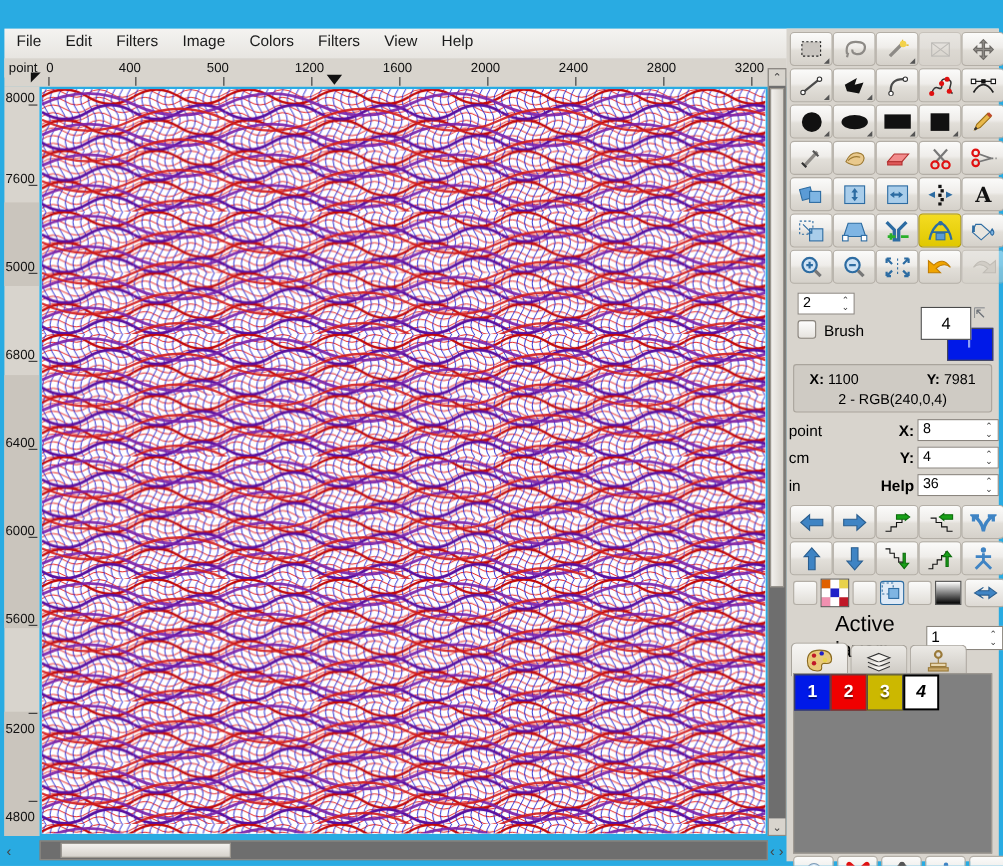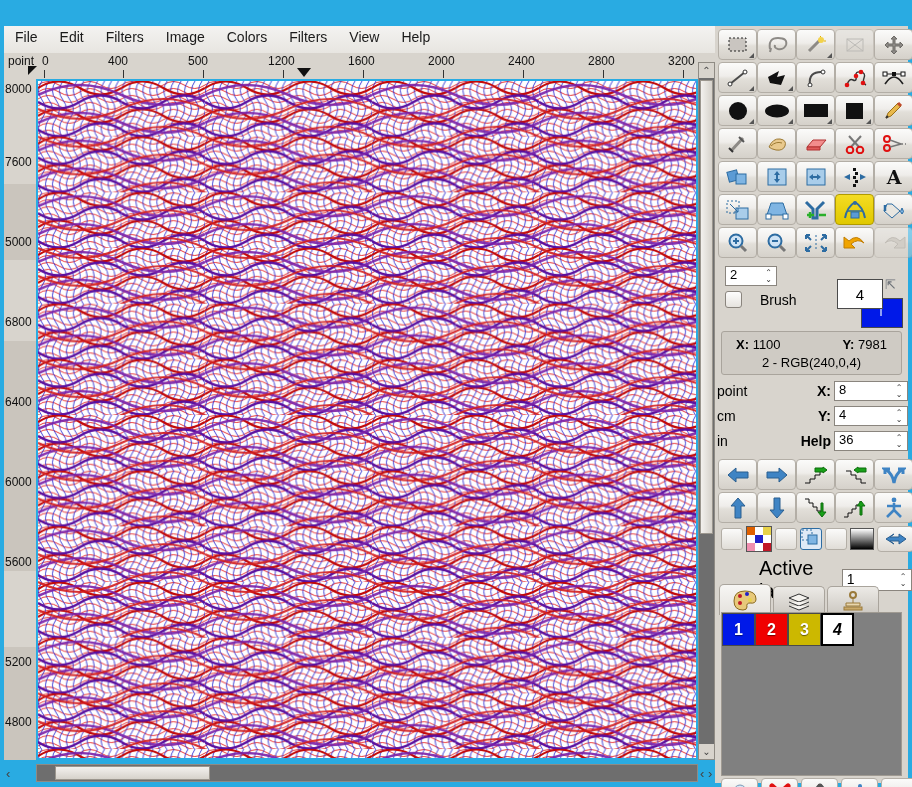--- a/index.html
+++ b/index.html
@@ -34,21 +34,21 @@
      border-bottom:1px solid #bdb9b2;box-sizing:border-box;}
   .menu-item{padding:3px 11px;font-size:14px;color:#1a1a1a;cursor:default;}
 
   
   .hruler{position:absolute;left:4px;top:53px;width:711px;height:26px;background:#d8d4cd;}
   .hruler .lbl{position:absolute;top:1px;font-size:12px;color:#111;}
   .hruler .tick{position:absolute;top:17px;width:1px;height:8px;background:#333;}
   .hruler .marker{position:absolute;top:15px;width:0;height:0;border-left:7px solid transparent;
      border-right:7px solid transparent;border-top:9px solid #111;}
 
-  .vruler{position:absolute;left:4px;top:79px;width:42px;height:681px;background:#d8d4cd;}
+  .vruler{position:absolute;left:4px;top:79px;width:32px;height:681px;background:#d8d4cd;}
   .vruler .band{position:absolute;left:0;width:32px;background:#cac5bd;}
   .vruler .lbl{position:absolute;left:1px;font-size:12px;color:#111;}
   .vruler .tick{position:absolute;right:2px;width:8px;height:1px;background:#333;}
   .corner-arrow{position:absolute;left:28px;top:66px;width:0;height:0;
      border-top:9px solid #111;border-right:9px solid transparent;}
 
   .canvas-wrap{position:absolute;left:36px;top:79px;width:679px;height:681px;background:#29abe2;
      box-sizing:border-box;}
   .canvas-inner{position:absolute;left:0;top:0;width:662px;height:681px;overflow:hidden;background:#fff;
      border:2px solid #29abe2;box-sizing:border-box;}
@@ -85,21 +85,21 @@
   .row-spin{display:flex;align-items:center;margin:8px 0 0 10px;}
   .spin{display:flex;align-items:center;border:1px solid #8a857e;background:#fff;height:20px;width:52px;
      box-sizing:border-box;}
   .spin input,.spin .val{border:0;outline:0;width:34px;height:18px;font-size:13px;padding-left:4px;
      font-family:"Liberation Sans",sans-serif;background:transparent;}
   .spin .arrows{margin-left:auto;display:flex;flex-direction:column;align-items:center;
      justify-content:center;width:16px;height:18px;font-size:8px;line-height:7px;color:#333;}
   .brushbox{display:flex;align-items:center;margin:5px 0 0 10px;}
   .chk{width:15px;height:15px;border:1px solid #8a857e;border-radius:3px;
      background:linear-gradient(to bottom,#fdfdfd,#e6e3de);}
-  .brushlbl{margin-left:18px;font-size:14px;}
+  .brushlbl{margin-left:7px;font-size:14px;}
 
   .colswatch{position:absolute;left:122px;top:253px;width:64px;height:47px;}
   .cs-fg{position:absolute;left:0;top:0;width:44px;height:28px;background:#fff;border:1px solid #4a4a4a;
      display:flex;align-items:center;justify-content:center;font-size:15px;}
   .cs-bg{position:absolute;left:24px;top:19px;width:40px;height:28px;background:#0019e8;border:1px solid #4a4a4a;}
   .cs-bg:after{content:"";position:absolute;left:18px;top:3px;width:2px;height:14px;background:#8ea0f5;}
   .cs-swap{position:absolute;right:0;top:-2px;width:16px;height:14px;color:#6b7077;font-size:13px;}
 
   .infobox{position:absolute;left:6px;top:305px;width:181px;height:44px;
      background:#cfcbc4;border:1px solid #a9a49c;border-radius:3px;box-sizing:border-box;
@@ -202,21 +202,21 @@
     <span class="lbl" style="top:236px">6800</span>
     <span class="tick" style="top:249px"></span>
     <span class="lbl" style="top:316px">6400</span>
     <span class="tick" style="top:329px"></span>
     <span class="lbl" style="top:396px">6000</span>
     <span class="tick" style="top:409px"></span>
     <span class="lbl" style="top:476px">5600</span>
     <span class="tick" style="top:489px"></span>
     <span class="lbl" style="top:576px">5200</span>
     <span class="tick" style="top:569px"></span>
-    <span class="lbl" style="top:636px">4800</span>
+    <span class="lbl" style="top:656px">4800</span>
     <span class="tick" style="top:649px"></span>
   </div>
 
   <div class="canvas-wrap">
     <div class="canvas-inner">
       <svg class="pattern" viewBox="0 0 662 681" preserveAspectRatio="none">
         <defs>
           <pattern id="weave" width="84" height="56" patternUnits="userSpaceOnUse">
             <rect width="84" height="56" fill="#ffffff"></rect>
             <g stroke="#e41010" stroke-width="0.9" fill="none" opacity="0.95">

